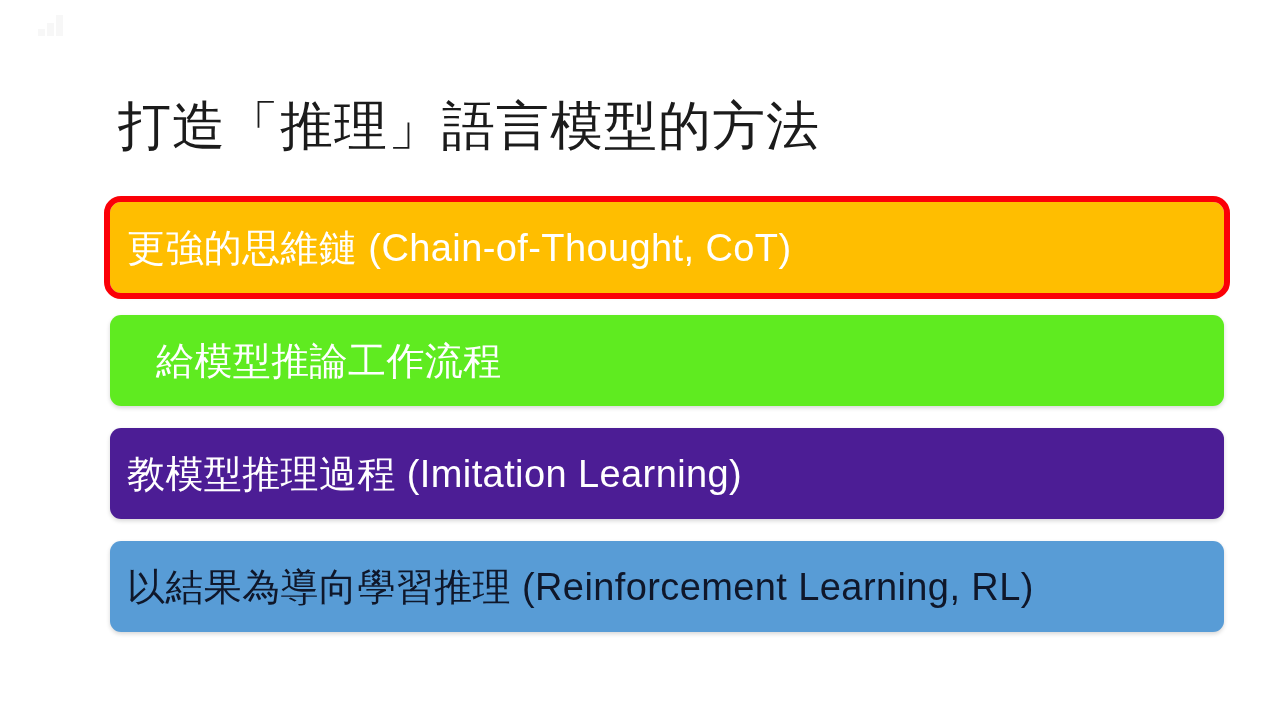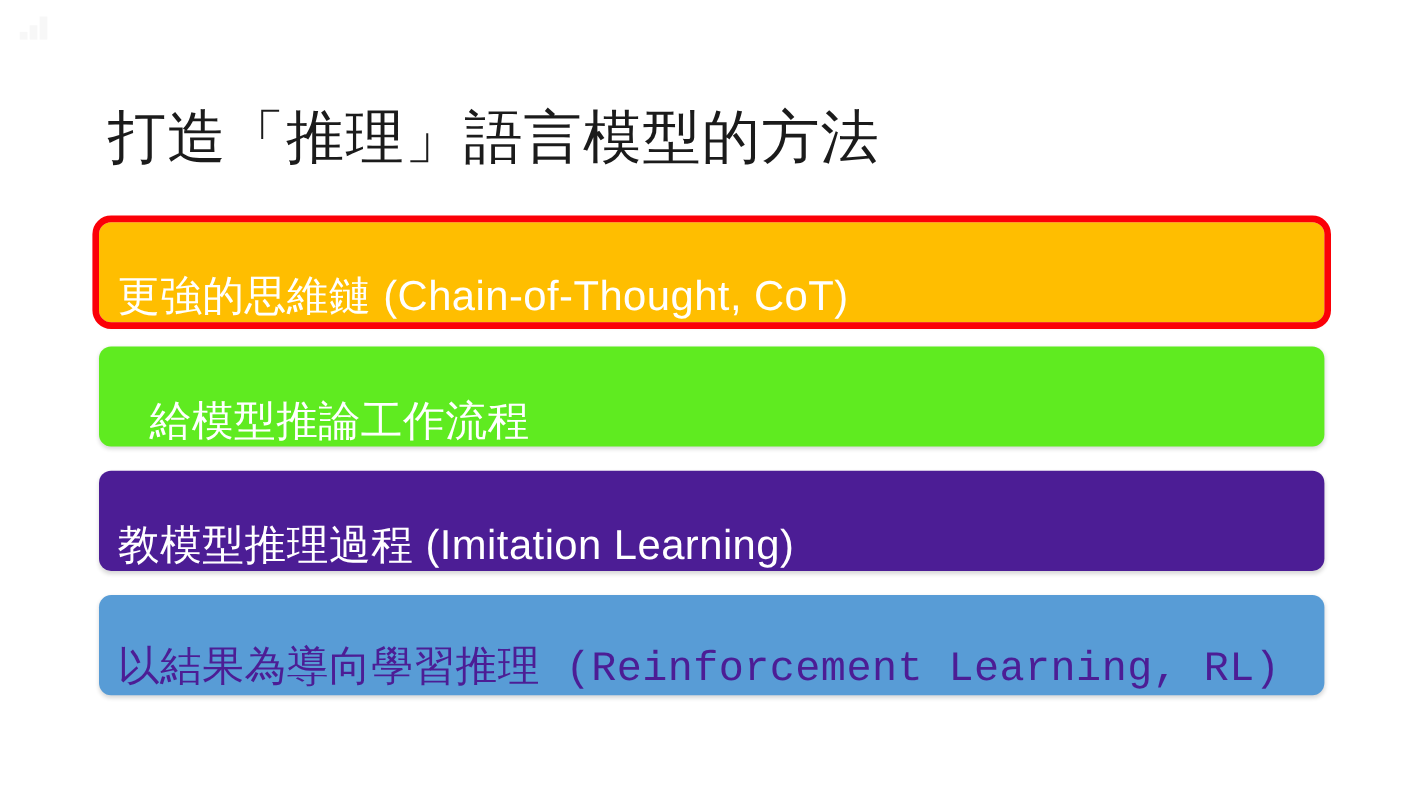--- a/index.html
+++ b/index.html
@@ -61,21 +61,21 @@
   }
 
   .method-bar {
     position: relative;
     box-sizing: border-box;
     width: 1114px;
     height: 91px;
     border-radius: 11px;
     margin-bottom: 22px;
     display: flex;
-    align-items: flex-end;
+    align-items: center;
     padding-left: 17px;
     box-shadow: 0 2px 4px rgba(0,0,0,0.16);
   }
   .method-bar:last-child { margin-bottom: 0; }
 
   .method-bar.is-highlighted {
     outline: 6px solid #fb0007;
     outline-offset: 0px;
     border-radius: 11px;
     box-shadow: 0 3px 5px rgba(0,0,0,0.22);
@@ -86,21 +86,21 @@
     line-height: 46px;
     color: #ffffff;
     font-weight: 400;
     white-space: nowrap;
     letter-spacing: 0.4px;
   }
 </style>
 </head>
 <body>
 
-<div class="slide" style="background: rgb(255, 255, 255);">
+<div class="slide" style="background: rgb(255, 255, 255); margin-left: 20px;">
 
   <div class="corner-mark">
     <i></i>
       <i></i>
       <i></i>
   </div>
 
   <h1 class="slide-title" style="color: rgb(27, 27, 27);">打造「推理」語言模型的方法</h1>
 
   <div class="method-list">
@@ -111,17 +111,17 @@
 
     <div class="method-bar" style="background: rgb(95, 235, 32); padding-left: 46px;">
       <span class="bar-label" style="color: rgb(255, 255, 255);">給模型推論工作流程</span>
     </div>
 
     <div class="method-bar" style="background: #4c1d95;">
       <span class="bar-label" style="color: rgb(255, 255, 255);">教模型推理過程 (Imitation Learning)</span>
     </div>
 
     <div class="method-bar" style="background: rgb(88, 156, 214);">
-      <span class="bar-label" style="color: #4c1d95; font-family: Liberation Mono, monospace;">以結果為導向學習推理 (Reinforcement Learning, RL)</span>
+      <span class="bar-label" style="color: #0f172a;">以結果為導向學習推理 (Reinforcement Learning, RL)</span>
     </div>
 
   </div>
 </div>
 
 </body></html>

